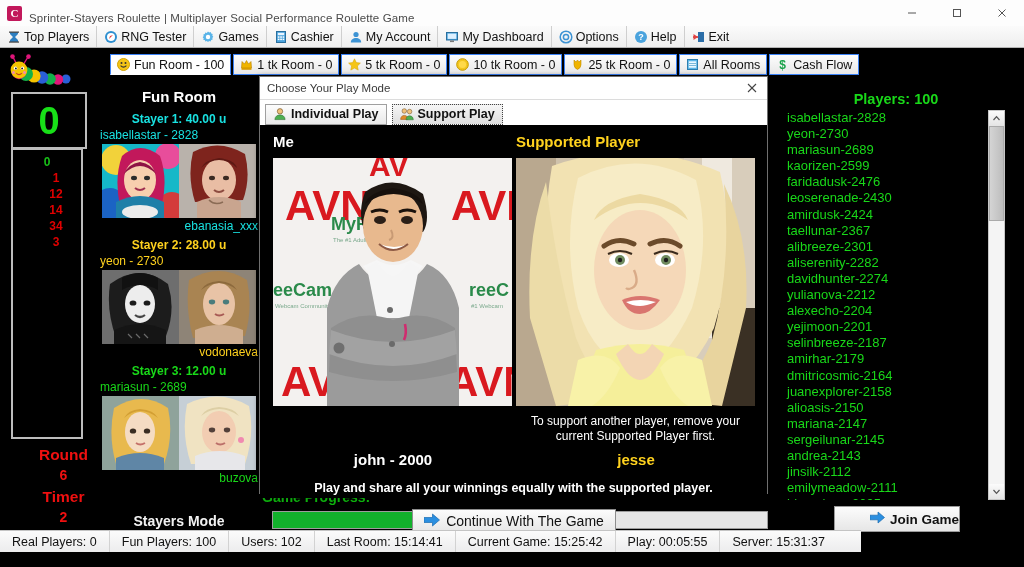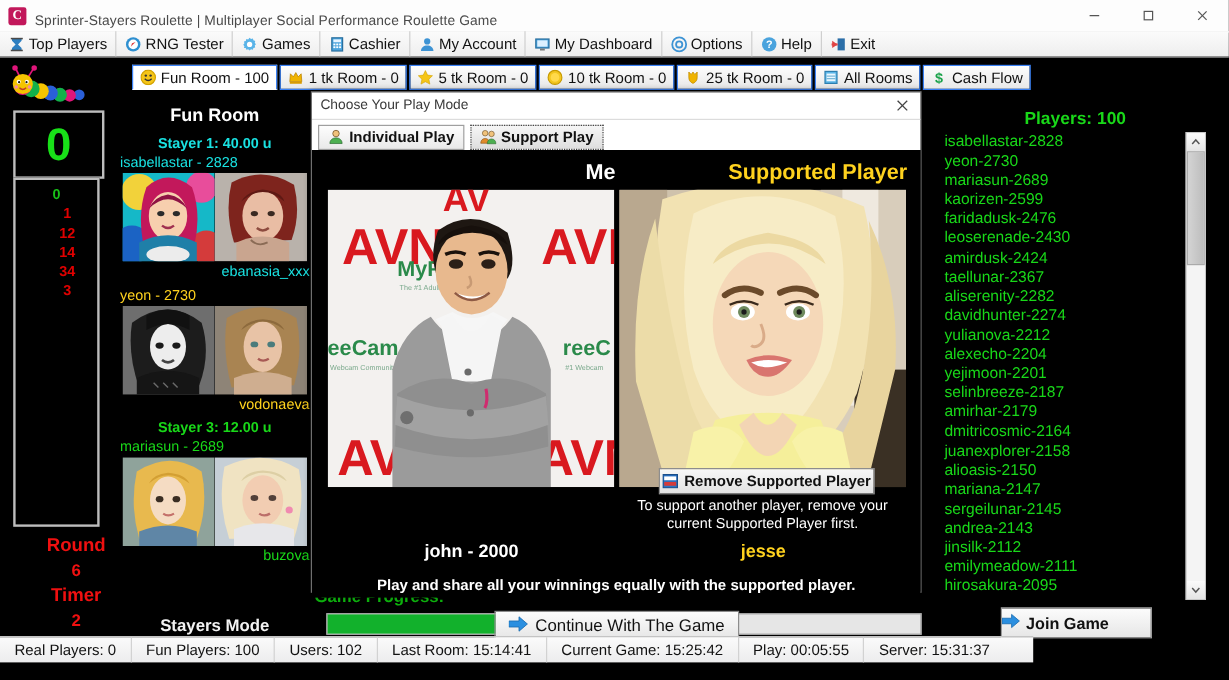--- a/index.html
+++ b/index.html
@@ -125,21 +125,21 @@
     display:flex;flex-direction:column;align-items:center;
   }
   .sb-arrow{width:15px;height:15px;display:flex;align-items:center;justify-content:center;
             background:linear-gradient(#fbfbfb,#e4e4e4);color:#555;font-size:8px;flex:none;}
   .sb-track{flex:1;width:15px;position:relative;background:#f4f4f4;}
   .sb-thumb{position:absolute;left:0;top:0;width:15px;height:95px;
             background:linear-gradient(90deg,#d4d4d4,#bdbdbd);border:1px solid #aaa;box-sizing:border-box;}
   .join-btn{
     position:absolute;left:834px;top:506px;width:124px;height:24px;
     background:linear-gradient(#fcfcfc,#e6e6e6);border:1px solid #9a9a9a;
-    display:flex;align-items:center;justify-content:flex-start;
+    display:flex;align-items:center;justify-content:flex-end;
     font-size:13.5px;font-weight:bold;color:#111;
   }
   .join-btn .arr{margin-right:5px;}
 
   
   .statusbar{
     position:absolute;left:0;top:530px;width:861px;height:21px;
     background:linear-gradient(#fbfbfb,#ececed);border-top:1px solid #c4c4c4;
     display:flex;align-items:flex-start;
   }
@@ -164,21 +164,21 @@
   .modal-tabs{display:flex;align-items:center;padding:3px 0 0 5px;background:#fff;height:22px;}
   .mtab{
     display:flex;align-items:center;height:19px;padding:0 7px;margin-right:5px;
     background:linear-gradient(#fdfdfd,#e9e9e9);border:1px solid #9f9f9f;
     font-size:12.5px;font-weight:bold;color:#111;white-space:nowrap;
   }
   .mtab.sel{border:1px dotted #444;background:linear-gradient(#f6f6f6,#dedede);}
   .mtab .mi{width:14px;height:14px;margin-right:4px;flex:none;}
 
   .modal-body{position:relative;height:373px;background:#000;}
-  .col-hd{position:absolute;top:8px;font-size:18px;font-weight:bold;text-align:right;width:240px;}
+  .col-hd{position:absolute;top:8px;font-size:15px;font-weight:bold;text-align:left;width:240px;}
   .hd-me{left:13px;color:#ffffff;}
   .hd-sp{left:256px;color:#ffd21e;}
 
   .ph{position:absolute;top:33px;width:239px;height:248px;overflow:hidden;background:#111;}
   .ph svg{display:block;width:100%;height:100%;}
   .ph-me{left:13px;}
   .ph-sp{left:256px;}
 
   .remove-btn{
     position:absolute;left:289px;top:265px;width:178px;height:20px;
@@ -474,20 +474,21 @@
             <path d="M35 46 Q40 50 45 46" stroke="#8d4b3f" stroke-width="2" fill="none"></path>
             <path d="M18 58 Q40 48 62 58 L62 74 L18 74Z" fill="#c9a58f"></path>
             <path d="M30 56 q6 6 14 2" stroke="#8a6b55" stroke-width="1.5" fill="none"></path>
           </svg>
         </div>
       </div>
       <div class="stayer-sub c-cyan">ebanasia_xxx</div>
     </div>
 
     <div class="stayer-blk">
+      <div class="stayer-head c-yellow">Stayer 2: 28.00 u</div>
       <div class="stayer-name c-yellow">yeon -  2730</div>
       <div class="stayer-pics">
         <div class="pic">
           <svg viewBox="0 0 77 74" preserveAspectRatio="none">
             <rect width="77" height="74" fill="#6e6e6e"></rect>
             <path d="M8 14 Q38 -8 66 14 Q74 40 64 66 L14 68 Q4 40 8 14Z" fill="#1c1c1c"></path>
             <ellipse cx="38" cy="34" rx="15" ry="19" fill="#ededed"></ellipse>
             <path d="M20 8 Q38 -2 56 8 L56 20 Q38 10 20 20Z" fill="#111"></path>
             <ellipse cx="31" cy="33" rx="3.4" ry="2.6" fill="#1a1a1a"></ellipse>
               <ellipse cx="45" cy="33" rx="3.4" ry="2.6" fill="#1a1a1a"></ellipse>
@@ -556,20 +557,21 @@
   <div class="players-title">Players: 100</div>
   <div class="players-list" id="players-list">
       <div class="player-row">isabellastar-2828</div>
       <div class="player-row">yeon-2730</div>
       <div class="player-row">mariasun-2689</div>
       <div class="player-row">kaorizen-2599</div>
       <div class="player-row">faridadusk-2476</div>
       <div class="player-row">leoserenade-2430</div>
       <div class="player-row">amirdusk-2424</div>
       <div class="player-row">taellunar-2367</div>
+      <div class="player-row">alibreeze-2301</div>
       <div class="player-row">aliserenity-2282</div>
       <div class="player-row">davidhunter-2274</div>
       <div class="player-row">yulianova-2212</div>
       <div class="player-row">alexecho-2204</div>
       <div class="player-row">yejimoon-2201</div>
       <div class="player-row">selinbreeze-2187</div>
       <div class="player-row">amirhar-2179</div>
       <div class="player-row">dmitricosmic-2164</div>
       <div class="player-row">juanexplorer-2158</div>
       <div class="player-row">alioasis-2150</div>
@@ -710,30 +712,20 @@
           <path d="M110 144 Q124 140 140 144 Q130 148 124 148 Q116 148 110 144Z" fill="#fff"></path>
           <path d="M30 24 Q40 110 60 180 Q78 226 108 240 L40 248 L14 160 Q10 80 30 24Z" fill="#ecdca8"></path>
           <path d="M208 26 Q216 110 196 182 Q178 228 148 242 L206 248 L230 150 Q234 80 208 26Z" fill="#e8d49e"></path>
           <path d="M80 192 Q124 180 168 192 L190 248 L58 248Z" fill="#f5ef9a"></path>
           <path d="M112 186 Q124 206 136 186 L148 196 Q136 222 124 222 Q112 222 100 196Z" fill="#f3d5b4"></path>
           <path d="M62 202 Q90 190 104 210 Q92 238 76 248 L52 248Z" fill="#f8f2a8"></path>
           <path d="M186 202 Q158 190 144 210 Q156 238 172 248 L196 248Z" fill="#f8f2a8"></path>
         </svg>
       </div>
 
-      <div class="remove-btn">
-        <span class="ri">
-          <svg width="13" height="12" viewBox="0 0 13 12">
-              <rect x="0.5" y="0.5" width="12" height="11" fill="#2a72c4" stroke="#1a4e8a"></rect>
-              <rect x="1.5" y="2" width="10" height="3.2" fill="#fff"></rect>
-              <rect x="1.5" y="6.6" width="10" height="3.2" fill="#d43b3b"></rect>
-            </svg>
-        </span>
-        <span>Remove Supported Player</span>
-      </div>
 
       <div class="hint">To support another player, remove your current Supported Player first.</div>
 
       <div class="uname uname-me">john - 2000</div>
       <div class="uname uname-sp">jesse</div>
 
       <div class="share-txt">Play and share all your winnings equally with the supported player.</div>
 
       <div class="continue-btn">
         <span class="arr">

